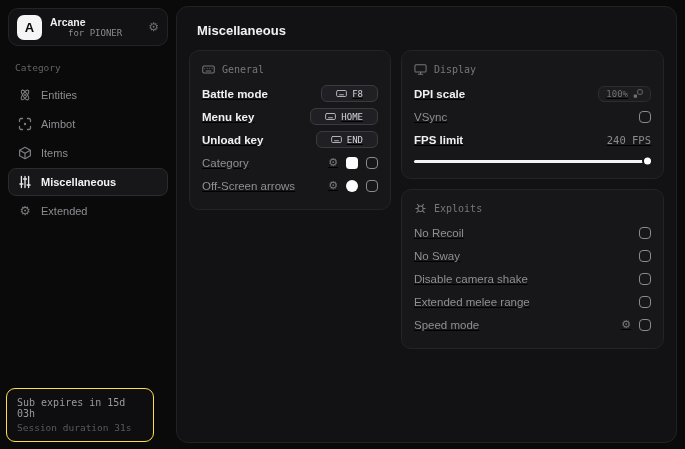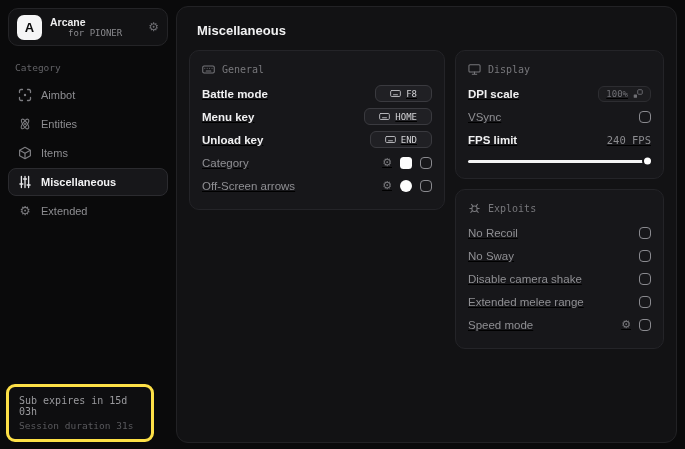--- a/index.html
+++ b/index.html
@@ -22,31 +22,31 @@
     margin:16px 0 8px 7px; }
 
   .nav { display:flex; flex-direction:column; gap:1px; }
   .nav-item { display:flex; align-items:center; gap:9px; height:28px; padding:0 9px; border-radius:8px;
     color:#8e8e92; font-size:11px; border:1px solid transparent; cursor:pointer; }
   .nav-item .nav-icon { width:14px; height:14px; display:flex; align-items:center; justify-content:center; color:#7c7c80; }
   .nav-item.selected { background:#17171a; border-color:#2b2b2f; color:#f3f3f4; font-weight:bold; }
   .nav-item.selected .nav-icon { color:#e8e8ea; }
   .gear-glyph { font-size:12.5px; line-height:1; }
 
-  .sub-card { position:absolute; left:6px; right:22px; bottom:7px; border:3px solid #fde047;
+  .sub-card { position:absolute; left:6px; right:22px; bottom:7px; border:1px solid #fde047;
     border-radius:9px; background:#0e0e10; padding:8px 10px; }
   .sub-line1 { color:#9a9a9e; font-size:10px; font-family:"DejaVu Sans Mono", monospace; }
   .sub-line2 { color:#59595d; font-size:9.5px; font-family:"DejaVu Sans Mono", monospace; margin-top:3px; }
 
   
   .main { position:absolute; left:176px; top:6px; width:501px; height:437px; background:#121214;
     border:1px solid #222225; border-radius:12px; overflow:hidden; }
   .main-title { color:#f2f2f3; font-size:13px; font-weight:bold; padding:16px 20px 12px 20px; }
   .columns { display:flex; gap:10px; padding:0 12px; align-items:flex-start; }
-  .col-left { width:256px; flex:0 0 auto; }
+  .col-left { width:202px; flex:0 0 auto; }
   .col-right { flex:1; display:flex; flex-direction:column; gap:10px; }
 
   .card { background:#17171a; border:1px solid #242428; border-radius:10px; padding:10px 12px 12px 12px; }
   .card-head { display:flex; align-items:center; gap:7px; color:#77777b; font-size:10px;
     font-family:"DejaVu Sans Mono", monospace; margin:2px 0 6px 0; }
   .card-head .head-icon { width:13px; height:13px; display:flex; align-items:center; justify-content:center; color:#77777b; }
 
   .row { display:flex; align-items:center; justify-content:space-between; height:23px;text-decoration:underline; }
   .row-label { font-size:11.5px; color:#8f8f93; }
   .row-label.bright { color:#f0f0f1; font-weight:bold; }
@@ -87,47 +87,47 @@
       <div class="brand-text">
         <div class="brand-name">Arcane</div>
         <div class="brand-sub">for PIONER</div>
       </div>
       <div class="brand-gear">⚙</div>
     </div>
 
     <div class="category-label">Category</div>
 
     <div class="nav">
+
+      <div class="nav-item">
+        <span class="nav-icon">
+          <svg width="14" height="14" viewBox="0 0 14 14" fill="none" stroke="currentColor" stroke-width="1.1">
+            <ellipse cx="7" cy="7" rx="5.6" ry="2.1" transform="rotate(55 7 7)"></ellipse>
+            <ellipse cx="7" cy="7" rx="5.6" ry="2.1" transform="rotate(-55 7 7)"></ellipse>
+            <circle cx="7" cy="7" r="1" fill="currentColor" stroke="none"></circle>
+          </svg>
+        </span>
+        <span>Entities</span>
+      </div>
 
       <div class="nav-item">
         <span class="nav-icon">
           <svg width="14" height="14" viewBox="0 0 14 14" fill="none" stroke="currentColor" stroke-width="1.3" stroke-linecap="round">
             <path d="M1.5 4.5V3a1.5 1.5 0 0 1 1.5-1.5h1.5"></path>
             <path d="M9.5 1.5H11A1.5 1.5 0 0 1 12.5 3v1.5"></path>
             <path d="M12.5 9.5V11A1.5 1.5 0 0 1 11 12.5H9.5"></path>
             <path d="M4.5 12.5H3A1.5 1.5 0 0 1 1.5 11V9.5"></path>
             <circle cx="7" cy="7" r="1.2" fill="currentColor" stroke="none"></circle>
           </svg>
         </span>
         <span>Aimbot</span>
       </div>
 
       <div class="nav-item">
         <span class="nav-icon">
-          <svg width="14" height="14" viewBox="0 0 14 14" fill="none" stroke="currentColor" stroke-width="1.1">
-            <ellipse cx="7" cy="7" rx="5.6" ry="2.1" transform="rotate(55 7 7)"></ellipse>
-            <ellipse cx="7" cy="7" rx="5.6" ry="2.1" transform="rotate(-55 7 7)"></ellipse>
-            <circle cx="7" cy="7" r="1" fill="currentColor" stroke="none"></circle>
-          </svg>
-        </span>
-        <span>Entities</span>
-      </div>
-
-      <div class="nav-item">
-        <span class="nav-icon">
           <svg width="14" height="14" viewBox="0 0 14 14" fill="none" stroke="currentColor" stroke-width="1.2" stroke-linejoin="round">
             <path d="M7 1.3 12.4 4.3v5.4L7 12.7 1.6 9.7V4.3Z"></path>
             <path d="M1.6 4.3 7 7.3l5.4-3"></path>
             <path d="M7 7.3v5.4"></path>
           </svg>
         </span>
         <span>Items</span>
       </div>
 
       <div class="nav-item selected">

